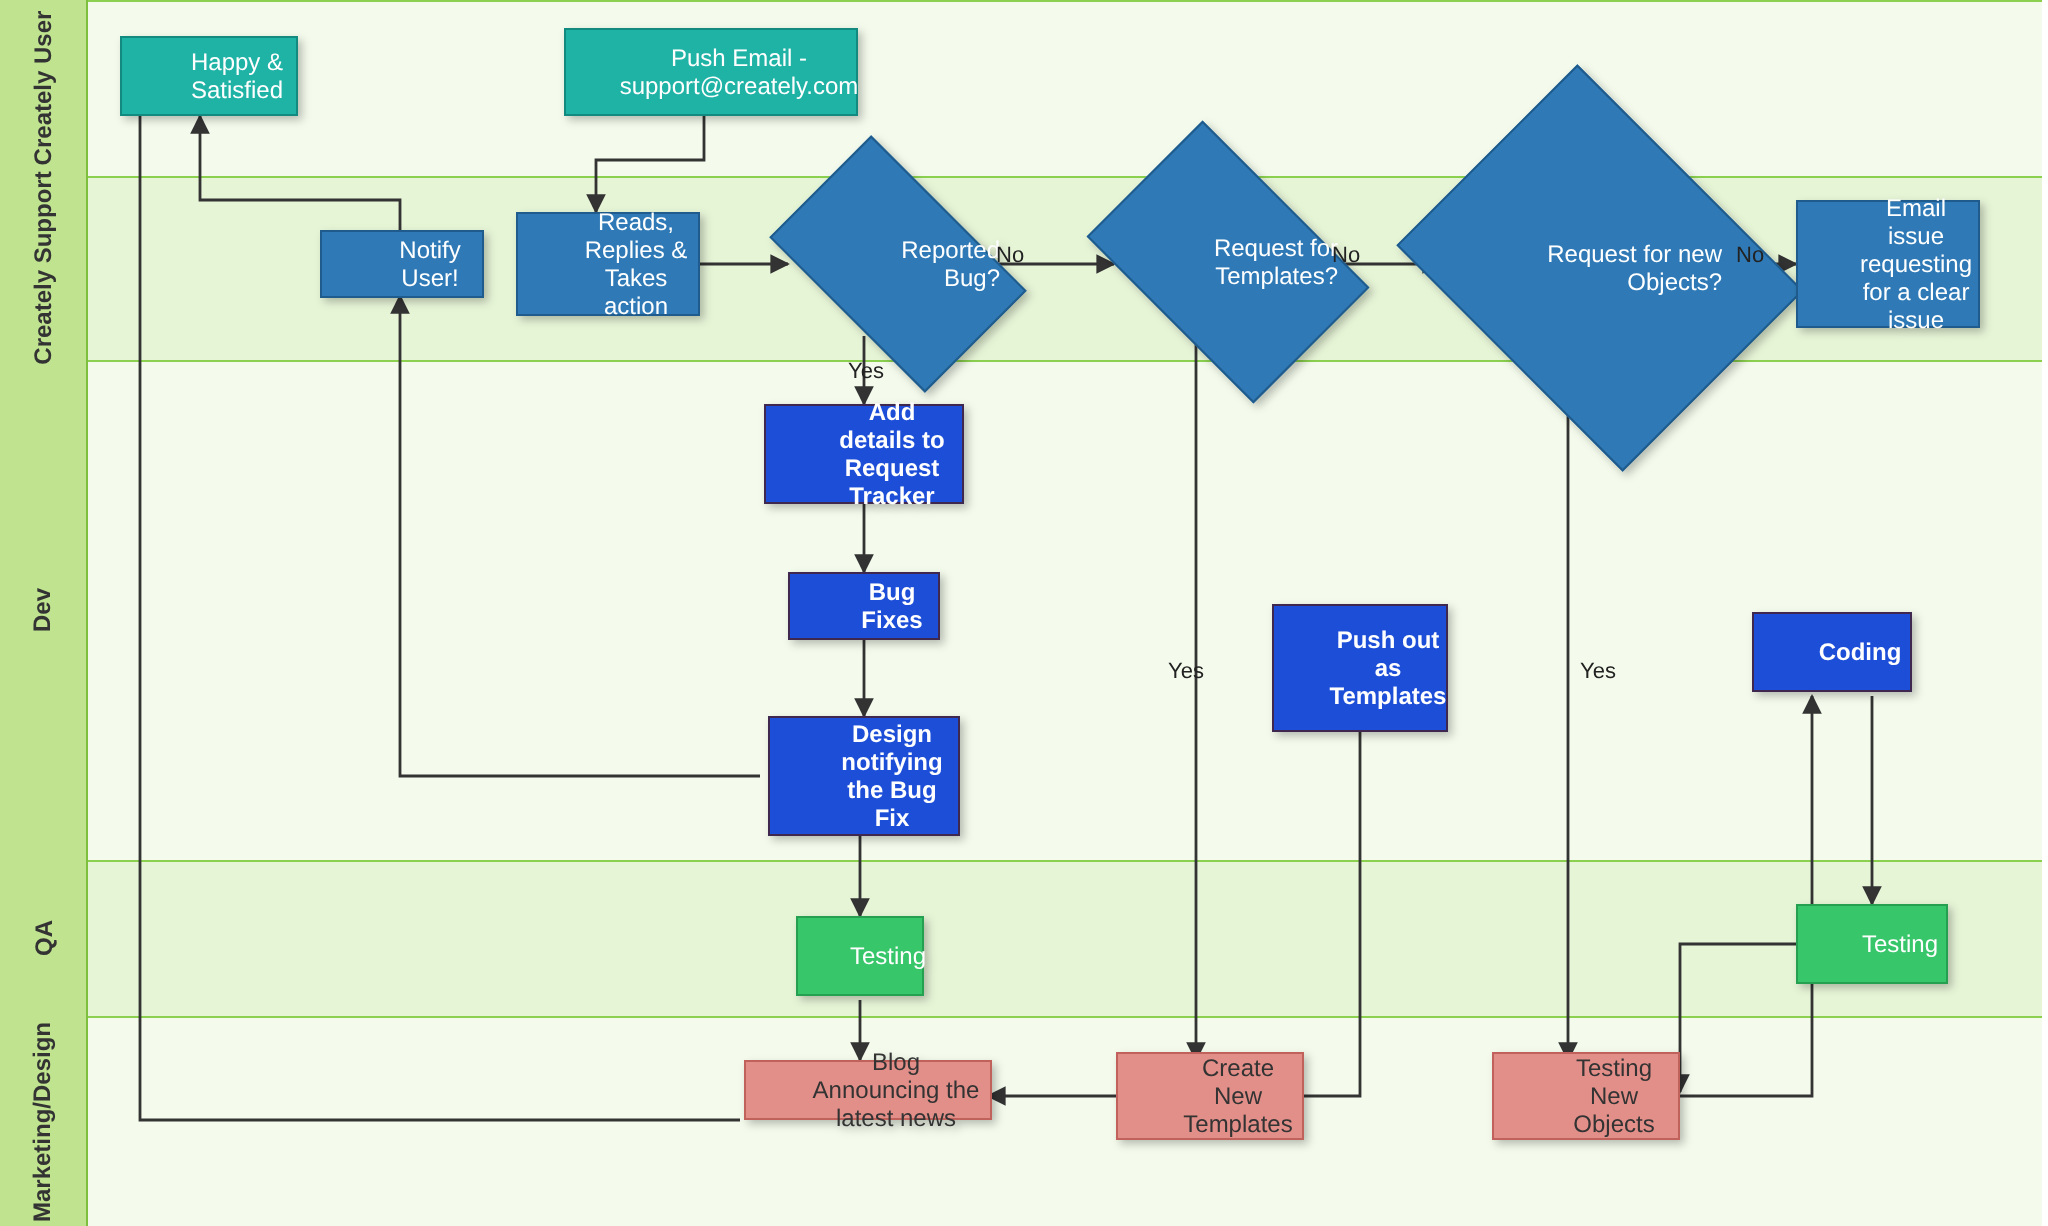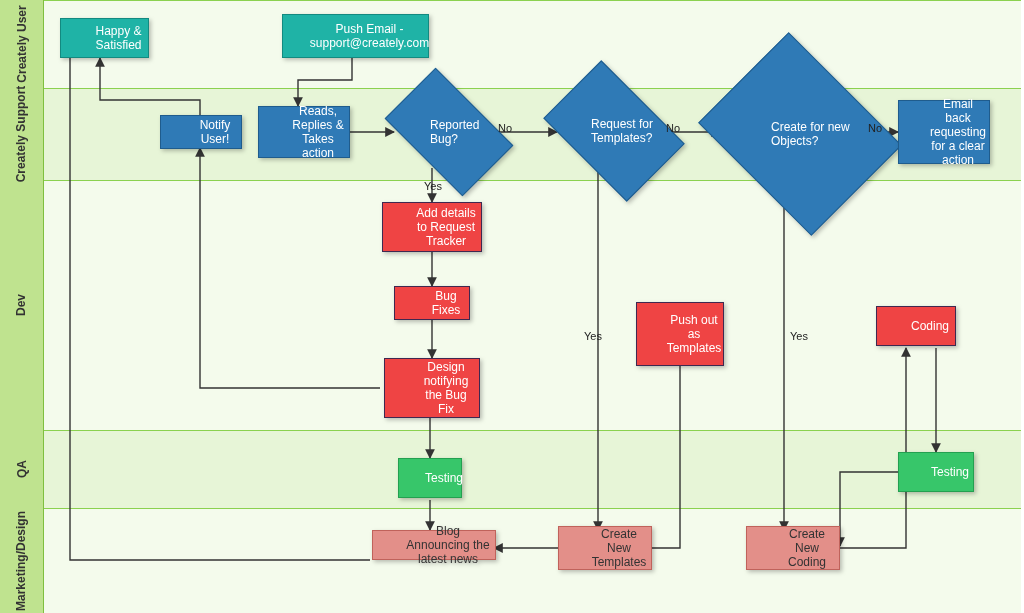--- a/index.html
+++ b/index.html
@@ -12,28 +12,28 @@
   .labels-col{position:absolute;left:0;top:0;width:43px;height:613px;background:#bfe38f;border-right:1px solid #7fbf3f;}
   .lane-label{position:absolute;left:0;width:43px;display:flex;align-items:center;justify-content:center;
               text-align:center;font-weight:700;color:#333;font-size:12px;
               white-space:nowrap;}
   .lane-label span{display:inline-block;transform:rotate(-90deg);}
   
   .node{position:absolute;color:#fff;display:flex;align-items:center;justify-content:center;
         text-align:center;padding:4px;box-sizing:border-box;border:1px solid rgba(0,0,0,.25);}
   .teal{background:#1fb3a6;border-color:#138a80;}
   .blue{background:#2f7ab6;border-color:#1f5c8d;}
-  .purple{background:#ef4444;border-color:#3f2850;}
+  .purple{background:#1d4ed8;border-color:#3f2850;font-weight:bold;}
   .green{background:#37c66a;border-color:#24a050;justify-content:center;}
   .salmon{background:#e38f89;border-color:#c0625b;color:#333;}
   .shadow{filter:drop-shadow(2px 2px 2px rgba(0,0,0,.25));padding-left:32px;}
   
   .diamond{position:absolute;display:flex;align-items:center;justify-content:center;}
   .diamond .shape{position:absolute;inset:0;transform:rotate(45deg);background:#2f7ab6;border:1px solid #1f5c8d;}
-  .diamond .dtext{position:relative;color:#fff;text-align:left;font-size:12px;padding:4px;z-index:2;max-width:90px;}
+  .diamond .dtext{position:relative;color:#fff;text-align:right;font-size:12px;padding:4px;z-index:2;max-width:90px;}
   
   .elabel{position:absolute;font-size:11px;color:#222;}
   svg.wires{position:absolute;left:0;top:0;width:1024px;height:613px;pointer-events:none;}
   .wire{stroke:#333;stroke-width:1.4;fill:none;marker-end:url(#arrow);}
 </style>
 </head>
 <body>
 
 <div id="stage">
 
@@ -126,24 +126,24 @@
   <div class="diamond shadow" style="left:394px;top:96px;width:78px;height:72px">
     <div class="shape"></div>
       <div class="dtext">Reported Bug?</div>
   </div>
   <div class="diamond shadow" style="left:555px;top:90px;width:86px;height:82px">
     <div class="shape"></div>
       <div class="dtext">Request for Templates?</div>
   </div>
   <div class="diamond shadow" style="left:720px;top:70px;width:128px;height:128px">
     <div class="shape"></div>
-      <div class="dtext">Create for new Objects?</div>
+      <div class="dtext">Request for new Objects?</div>
   </div>
   <div class="node blue shadow" style="left:898px;top:100px;width:92px;height:64px">
-      <span>Email back requesting for a clear action</span>
+      <span>Email issue requesting for a clear issue</span>
     </div>
 
   <div class="node purple shadow" style="left:382px;top:202px;width:100px;height:50px">
       <span>Add details to Request Tracker</span>
     </div>
   <div class="node purple shadow" style="left:394px;top:286px;width:76px;height:34px">
       <span>Bug Fixes</span>
     </div>
   <div class="node purple shadow" style="left:636px;top:302px;width:88px;height:64px">
       <span>Push out as Templates</span>
@@ -162,21 +162,21 @@
       <span>Testing</span>
     </div>
 
   <div class="node salmon shadow" style="left:372px;top:530px;width:124px;height:30px">
       <span>Blog Announcing the latest news</span>
     </div>
   <div class="node salmon shadow" style="left:558px;top:526px;width:94px;height:44px">
       <span>Create New Templates</span>
     </div>
   <div class="node salmon shadow" style="left:746px;top:526px;width:94px;height:44px">
-      <span>Create New Coding</span>
+      <span>Testing New Objects</span>
     </div>
 
   <div class="elabel" style="left:424px;top:180px">Yes</div>
   <div class="elabel" style="left:498px;top:122px">No</div>
   <div class="elabel" style="left:584px;top:330px">Yes</div>
   <div class="elabel" style="left:666px;top:122px">No</div>
   <div class="elabel" style="left:790px;top:330px">Yes</div>
   <div class="elabel" style="left:868px;top:122px">No</div>
 
 </div>

